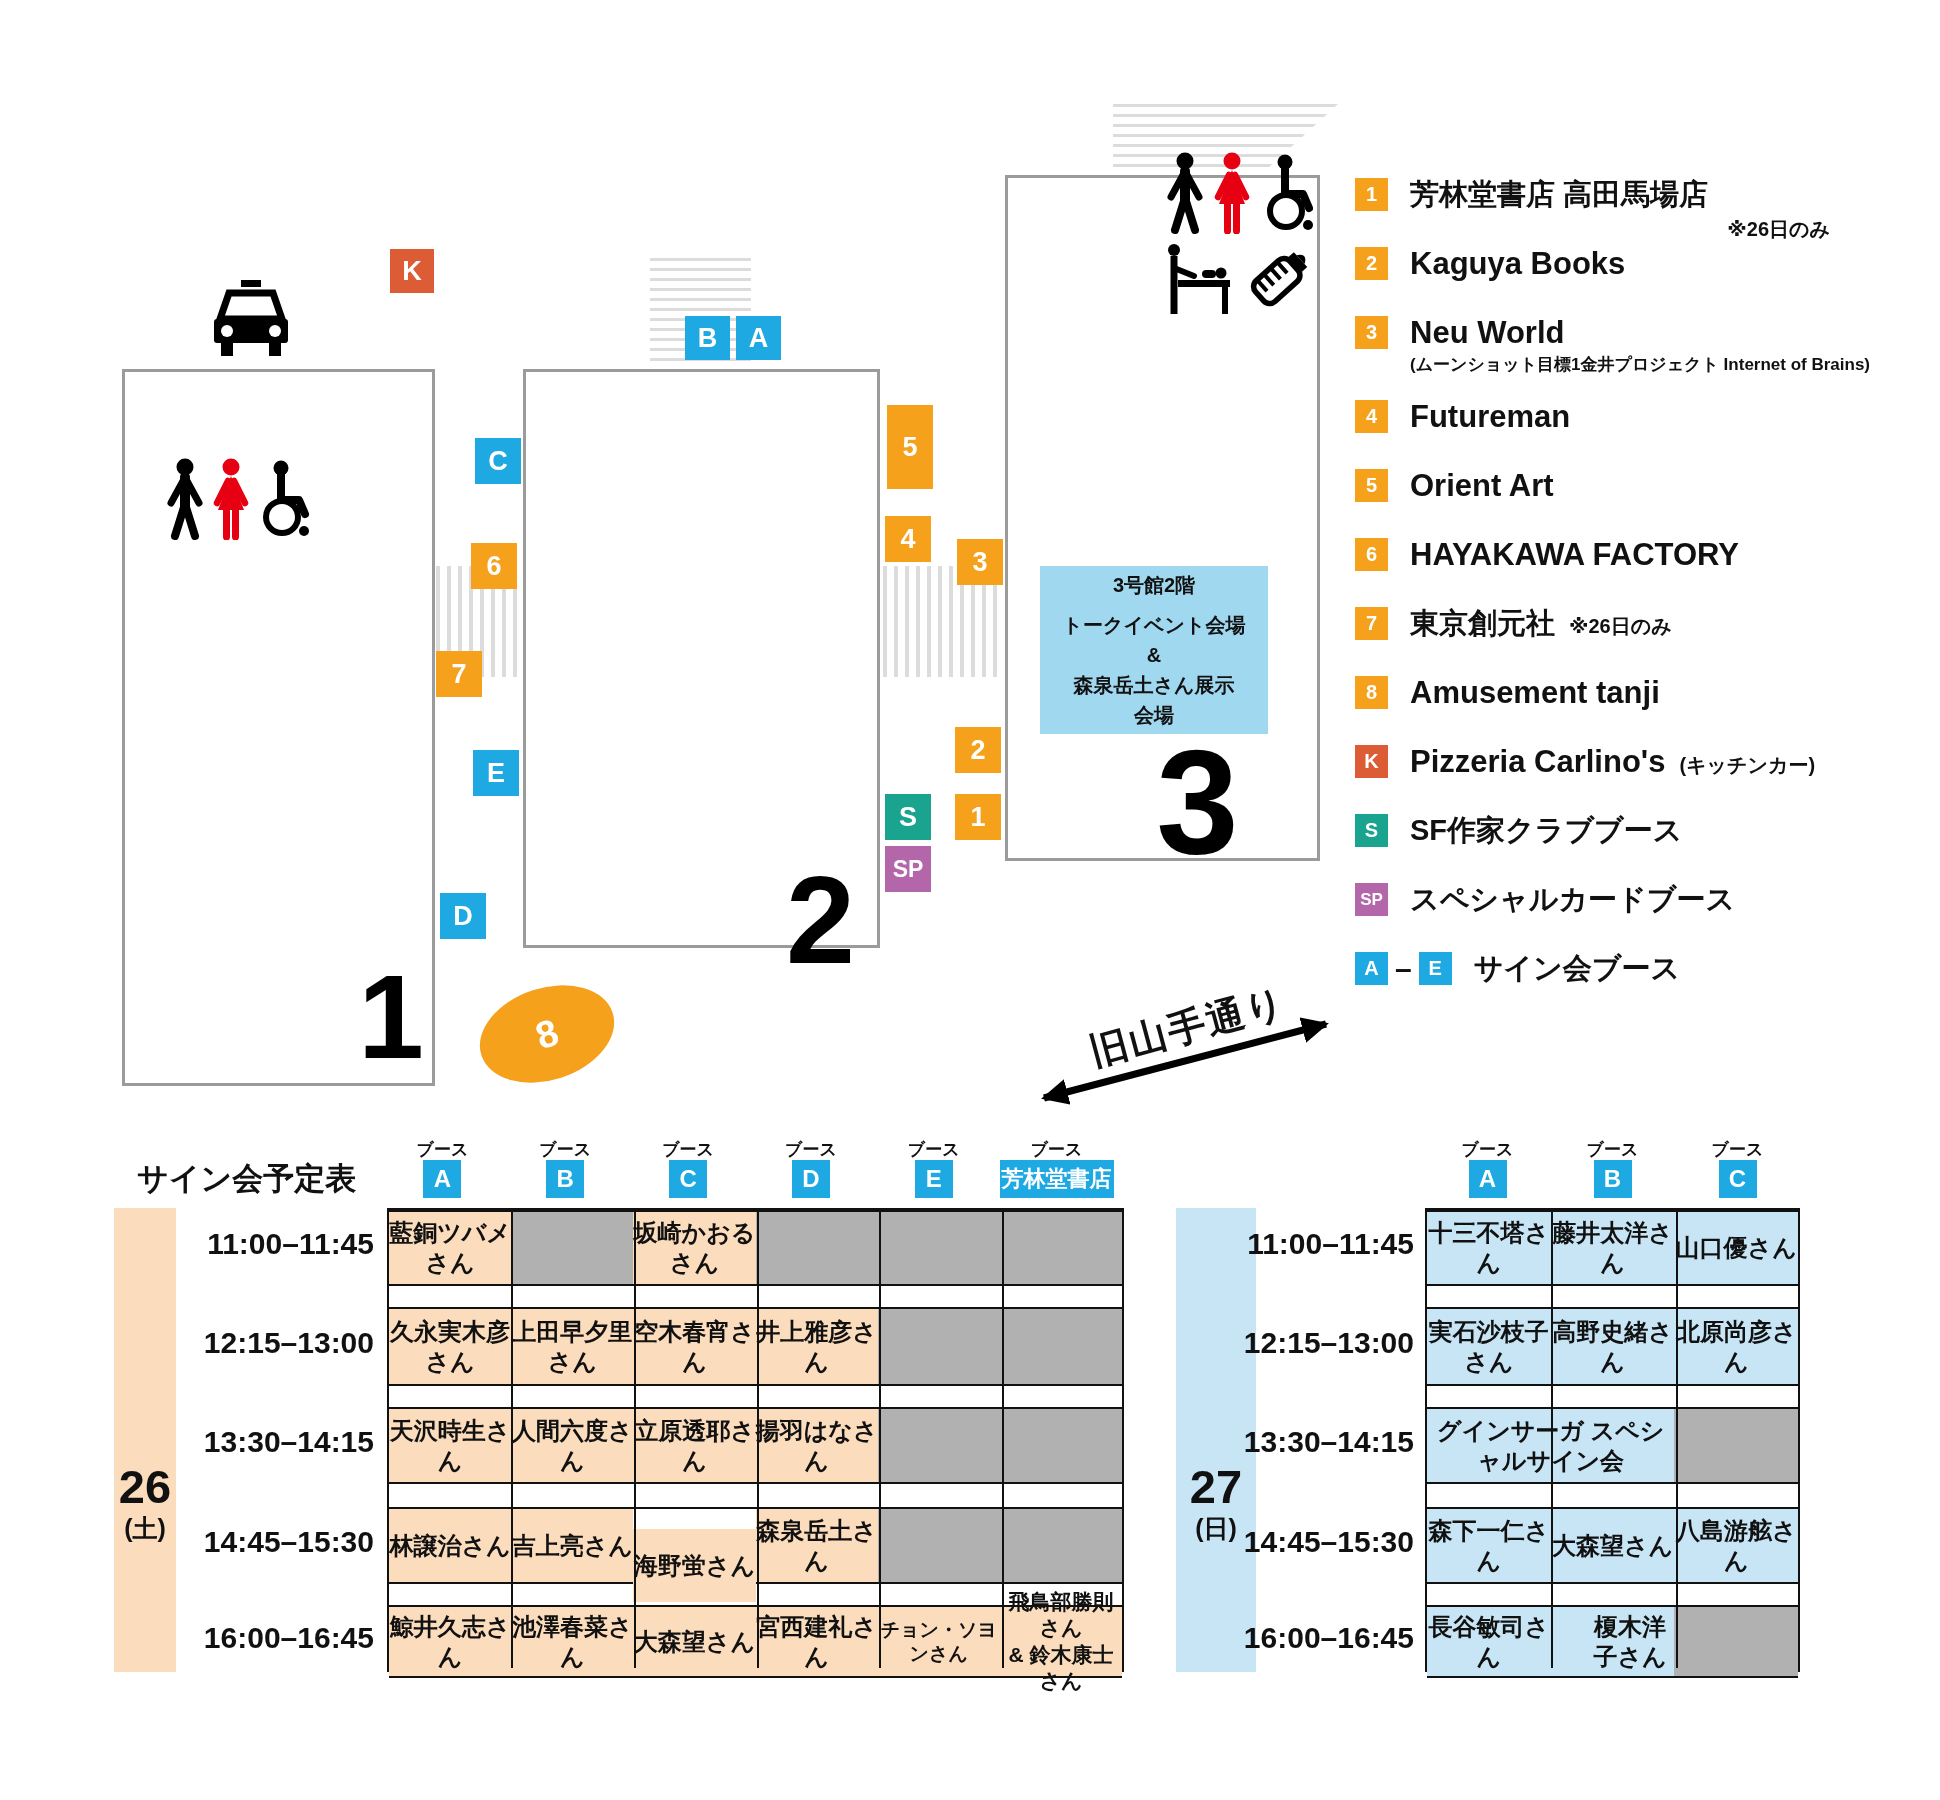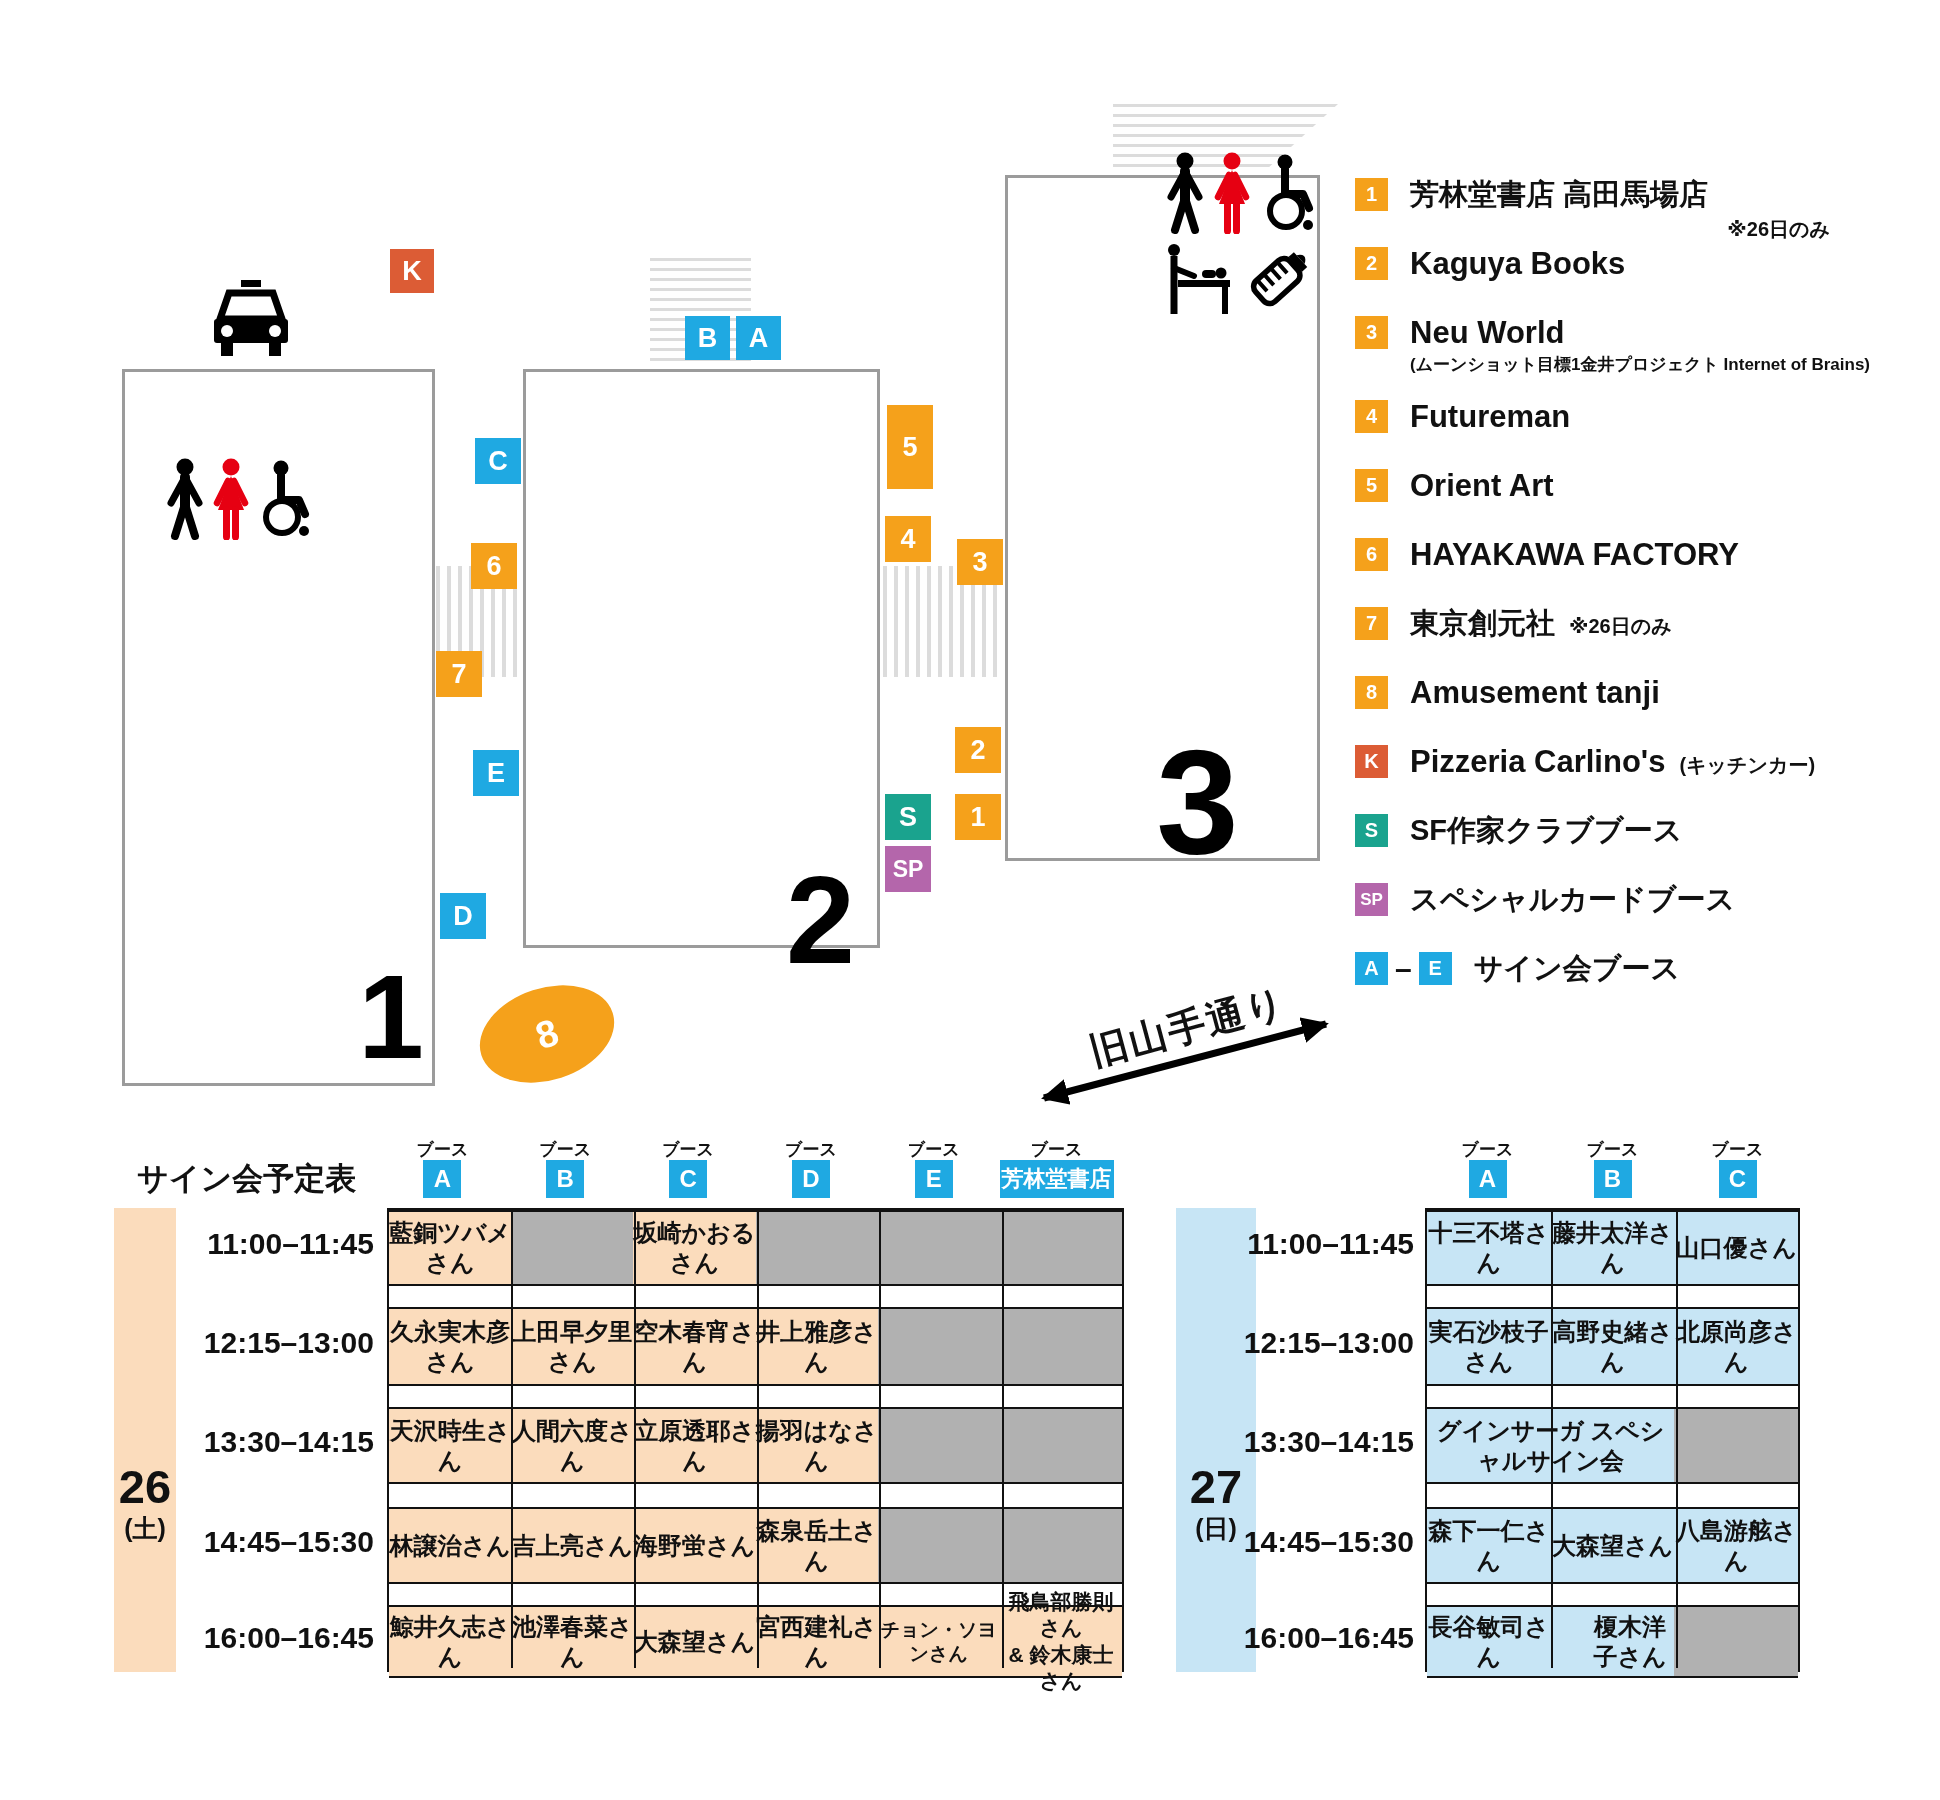--- a/index.html
+++ b/index.html
@@ -176,20 +176,28 @@
   </svg>
   <svg class="icon" style="left:1238px;top:238px;" width="82" height="82" viewBox="0 0 82 82">
     <g transform="rotate(48 41 41)">
       <path d="M35 12 q6 -10 12 0 z" fill="#000"></path>
       <rect x="31" y="12" width="20" height="7" fill="#000"></rect>
       <rect x="27" y="21" width="28" height="46" rx="8" fill="#fff" stroke="#000" stroke-width="5.5"></rect>
       <path d="M29 31 h13 M29 40 h13 M29 49 h13 M29 58 h13" stroke="#000" stroke-width="4"></path>
     </g>
   </svg>
 
+  <div class="abs" id="infobox" style="background: rgb(160, 216, 240);">
+      <div class="infoline">3号館2階</div>
+      <div class="gap"></div>
+      <div class="infoline">トークイベント会場</div>
+      <div class="infoline">&amp;</div>
+      <div class="infoline">森泉岳土さん展示</div>
+      <div class="infoline">会場</div>
+    </div>
 
   <div id="booths">
       <div class="booth b-K" style="background: rgb(220, 92, 53);">K</div>
       <div class="booth b-B" style="background: rgb(31, 169, 226);">B</div>
       <div class="booth b-A" style="background: rgb(31, 169, 226);">A</div>
       <div class="booth b-C" style="background: rgb(31, 169, 226);">C</div>
       <div class="booth b-6" style="background: rgb(245, 161, 27);">6</div>
       <div class="booth b-7" style="background: rgb(245, 161, 27);">7</div>
       <div class="booth b-E" style="background: rgb(31, 169, 226);">E</div>
       <div class="booth b-D" style="background: rgb(31, 169, 226);">D</div>
@@ -331,21 +339,21 @@
             <div class="tcell" style="width: 122.833px; background: rgb(251, 220, 188);">天沢時生さん</div>
             <div class="tcell" style="width: 122.833px; background: rgb(251, 220, 188);">人間六度さん</div>
             <div class="tcell" style="width: 122.833px; background: rgb(251, 220, 188);">立原透耶さん</div>
             <div class="tcell" style="width: 122.833px; background: rgb(251, 220, 188);">揚羽はなさん</div>
             <div class="tcell" style="width: 122.833px; background: rgb(177, 177, 177);"></div>
             <div class="tcell" style="width: 122.833px; background: rgb(177, 177, 177);"></div>
           </div>
           <div class="trow" style="top: 295px; height: 77px;">
             <div class="tcell" style="width: 122.833px; background: rgb(251, 220, 188);">林譲治さん</div>
             <div class="tcell" style="width: 122.833px; background: rgb(251, 220, 188);">吉上亮さん</div>
-            <div class="tcell" style="width: 122.833px; background: rgb(251, 220, 188);">海野蛍さん</div>
+            <div class="tcell" style="width: 122.833px; background: rgb(251, 220, 188); margin-top: 20px;">海野蛍さん</div>
             <div class="tcell" style="width: 122.833px; background: rgb(251, 220, 188);">森泉岳土さん</div>
             <div class="tcell" style="width: 122.833px; background: rgb(177, 177, 177);"></div>
             <div class="tcell" style="width: 122.833px; background: rgb(177, 177, 177);"></div>
           </div>
           <div class="trow" style="top: 393px; height: 73px;">
             <div class="tcell" style="width: 122.833px; background: rgb(251, 220, 188);">鯨井久志さん</div>
             <div class="tcell" style="width: 122.833px; background: rgb(251, 220, 188);">池澤春菜さん</div>
             <div class="tcell" style="width: 122.833px; background: rgb(251, 220, 188);">大森望さん</div>
             <div class="tcell" style="width: 122.833px; background: rgb(251, 220, 188);">宮西建礼さん</div>
             <div class="tcell small" style="width: 122.833px; background: rgb(251, 220, 188);">チョン・ソヨンさん</div>

